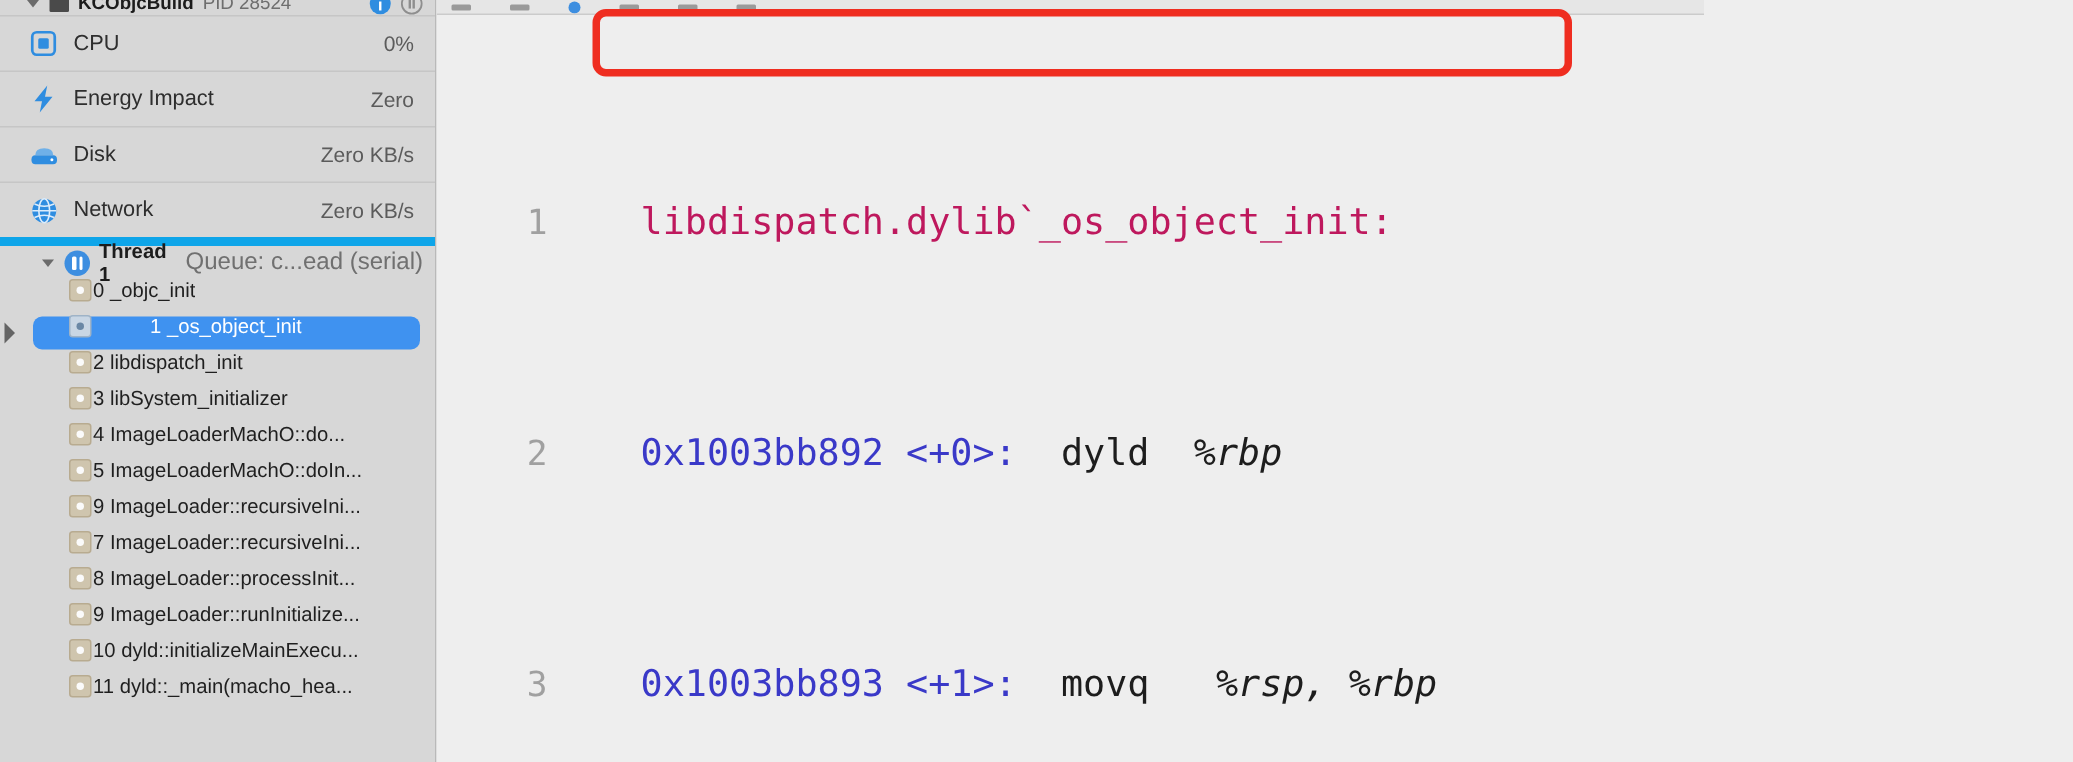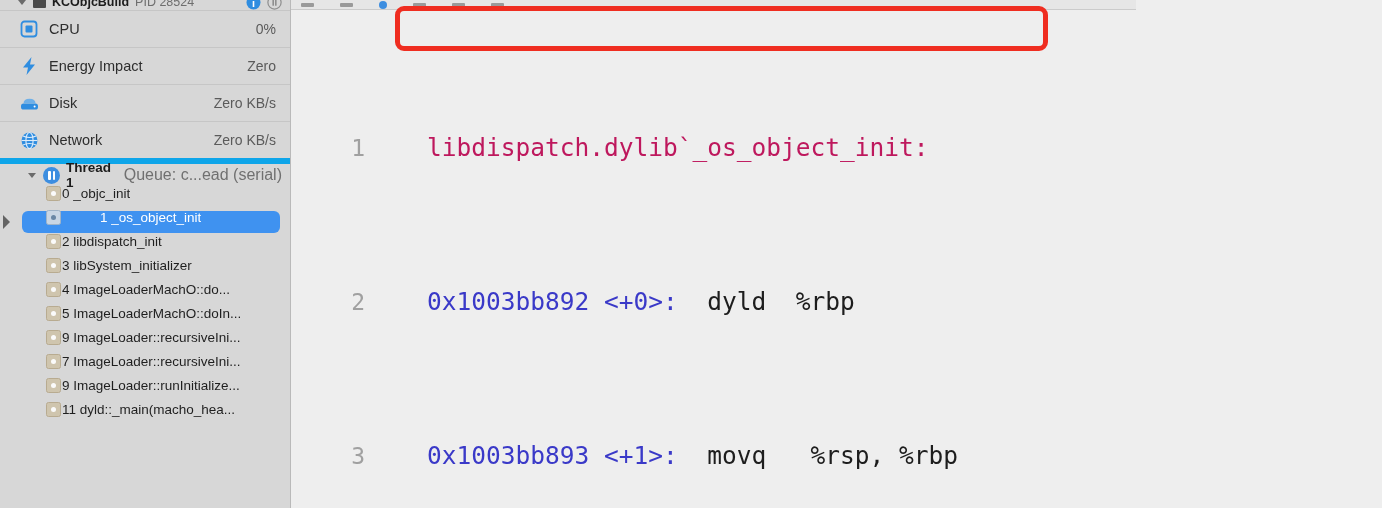--- a/index.html
+++ b/index.html
@@ -154,21 +154,21 @@
     text-align: right; color: #a0a0a0;
     font-size: 23px;
   }
   .arrow {
     display: inline-block; width: 62px;
     text-align: center; color: #141414; font-weight: bold;
   }
   .arrow.blank { color: transparent; }
   .addr  { color: #3a39c8; }
   .mn    { color: #1d1d1d; }
-  .reg   { color: #1d1d1d; }
+  .reg   { color: #1d1d1d; font-style: italic; }
   .sym   { color: #be185d; }
 
   
   .annot-box {
     position: absolute;
     left: 104px; top: 6px;
     width: 653px; height: 45px;
     border: 5px solid #ef2d20;
     border-radius: 9px;
     pointer-events: none;
@@ -310,21 +310,33 @@
     <div class="frame-row">
       <span class="frame-icon">
           <i></i>
         </span>
       <span class="frame-label">7 ImageLoader::recursiveIni...</span>
     </div>
     <div class="frame-row">
       <span class="frame-icon">
           <i></i>
         </span>
+      <span class="frame-label">8 ImageLoader::processInit...</span>
+    </div>
+    <div class="frame-row">
+      <span class="frame-icon">
+          <i></i>
+        </span>
       <span class="frame-label">9 ImageLoader::runInitialize...</span>
+    </div>
+    <div class="frame-row">
+      <span class="frame-icon">
+          <i></i>
+        </span>
+      <span class="frame-label">10 dyld::initializeMainExecu...</span>
     </div>
     <div class="frame-row">
       <span class="frame-icon">
           <i></i>
         </span>
       <span class="frame-label">11 dyld::_main(macho_hea...</span>
     </div>
 
   </div>
 

